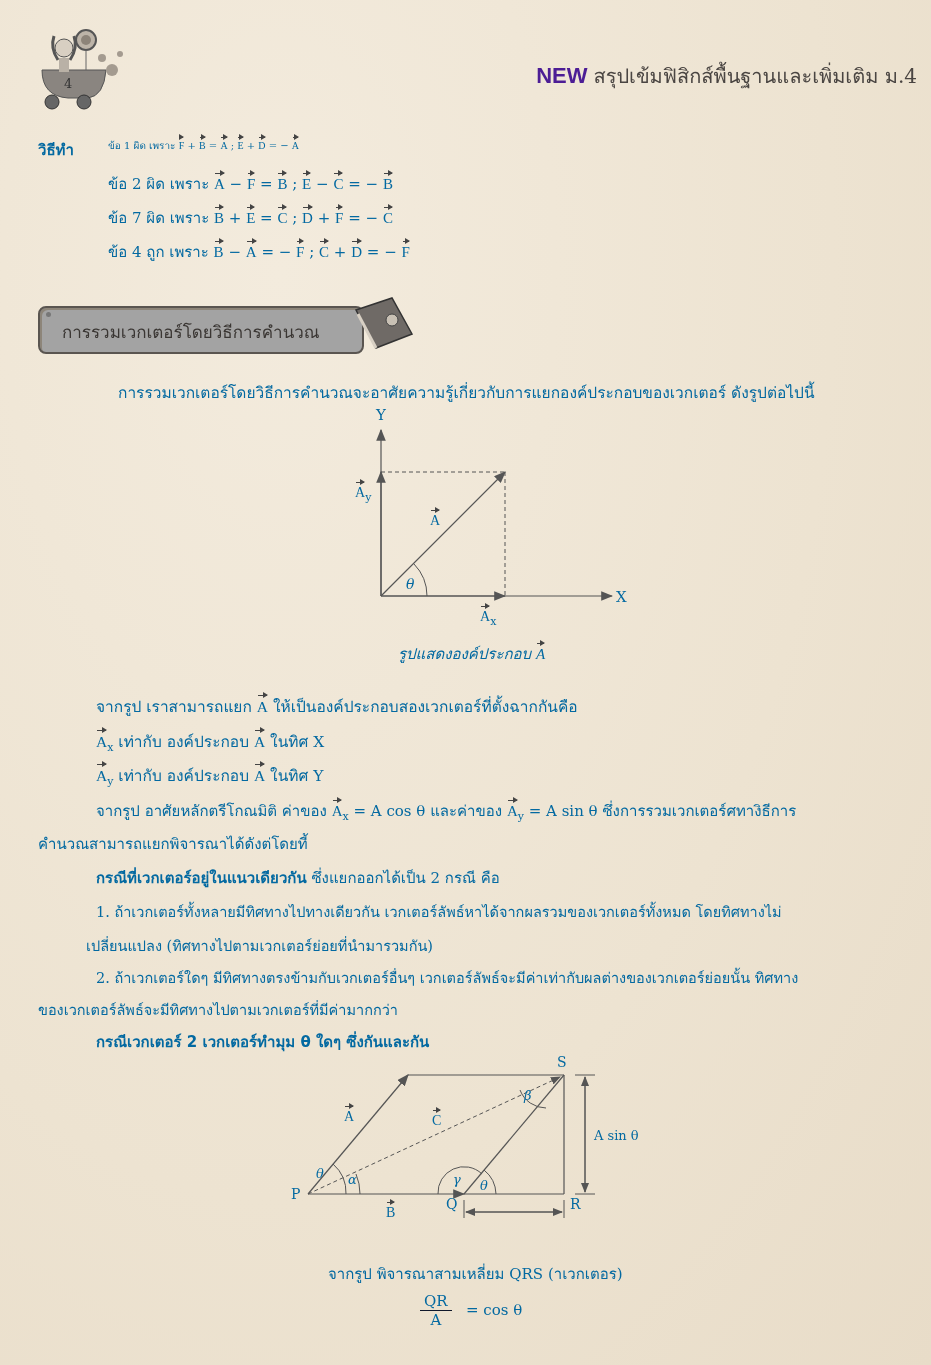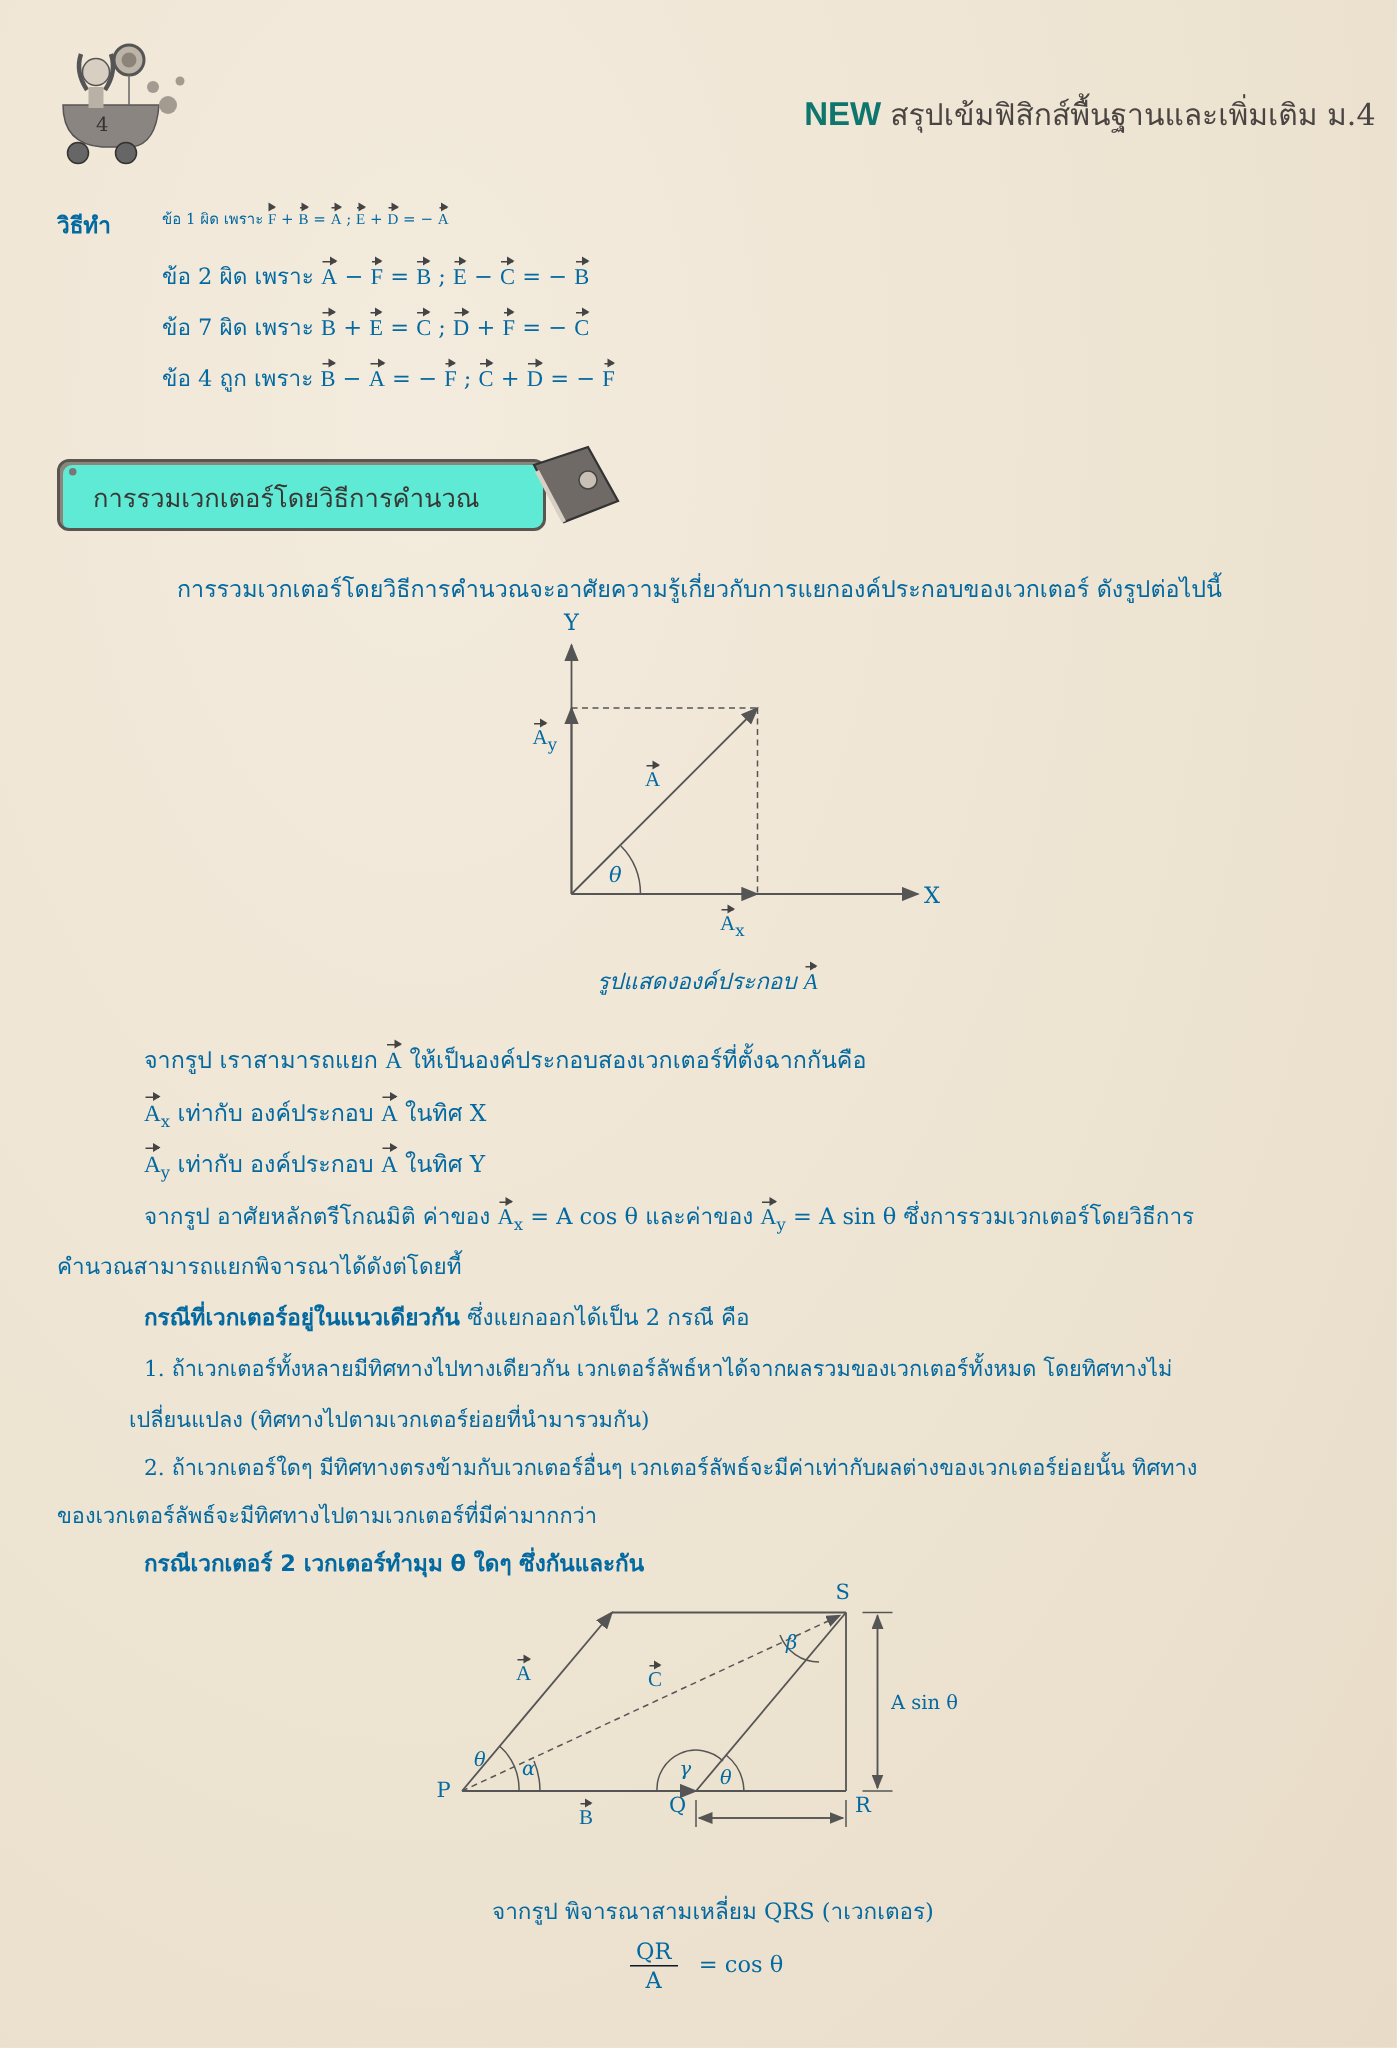--- a/index.html
+++ b/index.html
@@ -5,29 +5,29 @@
     html,body{margin:0;padding:0;}
     body{
       width:931px;height:1365px;overflow:hidden;position:relative;
       background:#efe6d6;
       background-image:radial-gradient(ellipse at 30% 20%, #f3ebdd 0%, #ede3d1 60%, #e8dcc8 100%);
       font-family:"DejaVu Serif","Liberation Serif",serif;
       color:#3c3a38;
     }
     .abs{position:absolute;}
     .hdr-title{right:14px;top:60px;font-size:20px;color:#4a4542;white-space:nowrap;}
-    .hdr-title .new{font-family:"Liberation Sans",sans-serif;font-weight:bold;font-size:22px;color:#0f766e;margin-right:6px;}
+    .hdr-title .new{font-family:"Liberation Sans",sans-serif;font-weight:bold;font-size:22px;color:#4c1d95;margin-right:6px;}
     .mascot{left:28px;top:26px;width:140px;height:84px;}
     .line{position:absolute;font-size:15.5px;white-space:nowrap;color:#0369a1;}
     .bold{font-weight:bold;}
     .vec{position:relative;display:inline-block;font-family:"Liberation Serif",serif;}
     .vec::before{content:"";position:absolute;left:1px;right:1px;top:-3px;border-top:1px solid #444;}
     .vec::after{content:"";position:absolute;right:0;top:-6px;border-left:5px solid #444;border-top:3px solid transparent;border-bottom:3px solid transparent;}
     .sub{font-size:11px;vertical-align:-4px;}
-    .section-box{left:38px;top:306px;width:322px;height:44px;border:2px solid #5a5550;border-radius:8px;background:#5eead4;box-shadow:2px 2px 0 #8d8579 inset;}
+    .section-box{left:38px;top:306px;width:322px;height:44px;border:2px solid #5a5550;border-radius:8px;background:#a3a3a3;box-shadow:2px 2px 0 #8d8579 inset;}
     .section-box span{position:absolute;left:22px;top:10px;font-size:17px;font-family:"DejaVu Sans","Liberation Sans",sans-serif;color:#3a3633;}
     .section-box .dot{left:6px;top:4px;width:5px;height:5px;border-radius:50%;background:#777;}
     .notebook{left:352px;top:296px;width:64px;height:56px;}
     .caption{font-style:italic;}
     .frac{display:inline-block;text-align:center;vertical-align:middle;}
     .frac .num{display:block;border-bottom:1px solid #0f172a;padding:0 4px;text-align:center;}
     .frac .den{display:block;padding:0 4px;}
   </style>
 </head>
 <body>
@@ -87,21 +87,21 @@
 <div class="line" style="left:616px;top:588px;font-size:15px;">X</div>
 <div class="line" style="left:355px;top:484px;font-size:14px;"><span class="vec">A</span><span class="sub">y</span></div>
 <div class="line" style="left:430px;top:512px;font-size:14px;"><span class="vec">A</span></div>
 <div class="line" style="left:406px;top:576px;font-size:14px;font-style:italic;">θ</div>
 <div class="line" style="left:480px;top:608px;font-size:14px;"><span class="vec">A</span><span class="sub">x</span></div>
 <div class="line caption" style="left:398px;top:642px;font-family:'DejaVu Sans',sans-serif;font-size:15px;"><span>รูปแสดงองค์ประกอบ</span> <span class="vec">A</span></div>
 
 <div class="line" style="left:96px;top:694px;"><span>จากรูป เราสามารถแยก</span> <span class="vec">A</span> <span>ให้เป็นองค์ประกอบสองเวกเตอร์ที่ตั้งฉากกันคือ</span></div>
 <div class="line" style="left:96px;top:729px;"><span class="vec">A</span><span class="sub">x</span> <span>เท่ากับ องค์ประกอบ</span> <span class="vec">A</span> <span>ในทิศ X</span></div>
 <div class="line" style="left:96px;top:763px;"><span class="vec">A</span><span class="sub">y</span> <span>เท่ากับ องค์ประกอบ</span> <span class="vec">A</span> <span>ในทิศ Y</span></div>
-<div class="line" style="left:96px;top:799px;font-size:15px;"><span>จากรูป อาศัยหลักตรีโกณมิติ ค่าของ</span> <span class="vec">A</span><span class="sub">x</span> <span>= A cos θ</span>  <span>และค่าของ</span> <span class="vec">A</span><span class="sub">y</span> <span>= A sin θ</span>  <span>ซึ่งการรวมเวกเตอร์โดยวิธีการ</span></div>
+<div class="line" style="left:96px;top:799px;font-size:15px;"><span>จากรูป อาศัยหลักตรีโกณมิติ ค่าของ</span> <span class="vec">A</span><span class="sub">x</span> <span>= A cos θ</span>  <span>และค่าของ</span> <span class="vec">A</span><span class="sub">y</span> <span>= A sin θ</span>  <span>ซึ่งการรวมเวกเตอร์ศทางิธีการ</span></div>
 <div class="line" style="left:38px;top:832px;font-size:15px;">คำนวณสามารถแยกพิจารณาได้ดังต่โดยที้</div>
 <div class="line" style="left:96px;top:866px;font-size:15px;"><span class="bold" style="font-family:'DejaVu Sans',sans-serif;">กรณีที่เวกเตอร์อยู่ในแนวเดียวกัน</span> <span>ซึ่งแยกออกได้เป็น 2 กรณี คือ</span></div>
 <div class="line" style="left:96px;top:900px;font-size:14.5px;">1. ถ้าเวกเตอร์ทั้งหลายมีทิศทางไปทางเดียวกัน เวกเตอร์ลัพธ์หาได้จากผลรวมของเวกเตอร์ทั้งหมด โดยทิศทางไม่</div>
 <div class="line" style="left:38px;top:934px;font-size:14.5px;margin-left:48px;">เปลี่ยนแปลง (ทิศทางไปตามเวกเตอร์ย่อยที่นำมารวมกัน)</div>
 <div class="line" style="left:96px;top:966px;font-size:14.5px;">2. ถ้าเวกเตอร์ใดๆ มีทิศทางตรงข้ามกับเวกเตอร์อื่นๆ เวกเตอร์ลัพธ์จะมีค่าเท่ากับผลต่างของเวกเตอร์ย่อยนั้น ทิศทาง</div>
 <div class="line" style="left:38px;top:998px;font-size:14.5px;">ของเวกเตอร์ลัพธ์จะมีทิศทางไปตามเวกเตอร์ที่มีค่ามากกว่า</div>
 <div class="line bold" style="left:96px;top:1030px;font-family:'DejaVu Sans',sans-serif;font-size:15px;">กรณีเวกเตอร์ 2 เวกเตอร์ทำมุม θ ใดๆ ซึ่งกันและกัน</div>
 
 <svg class="abs" style="left:270px;top:1050px;" width="400" height="180" viewBox="0 0 400 180">
   <defs>

